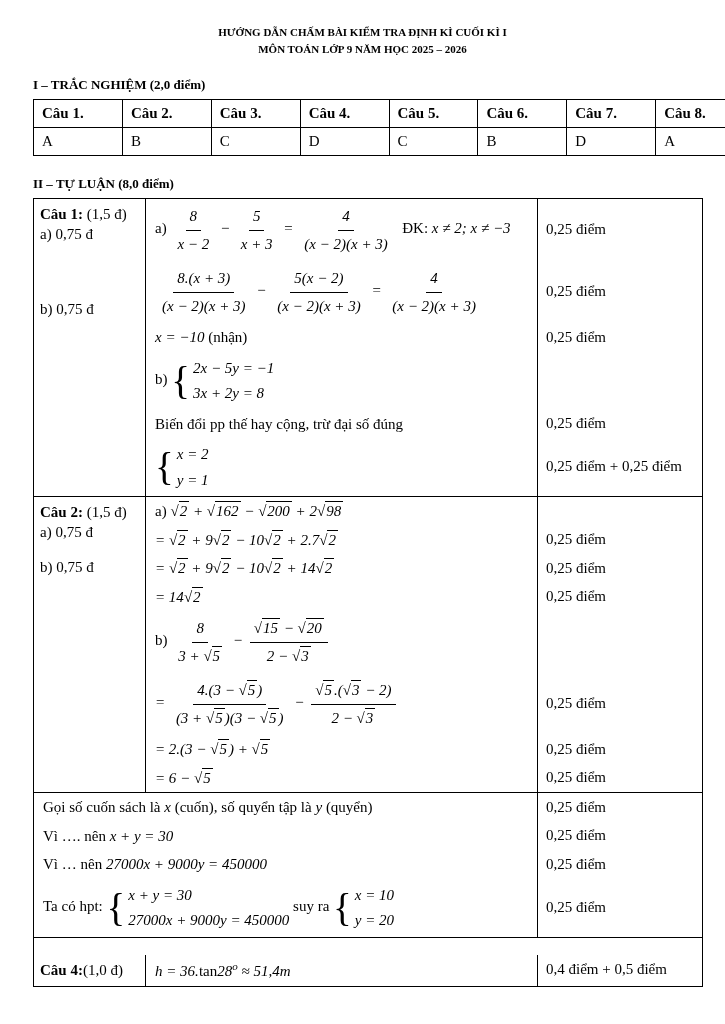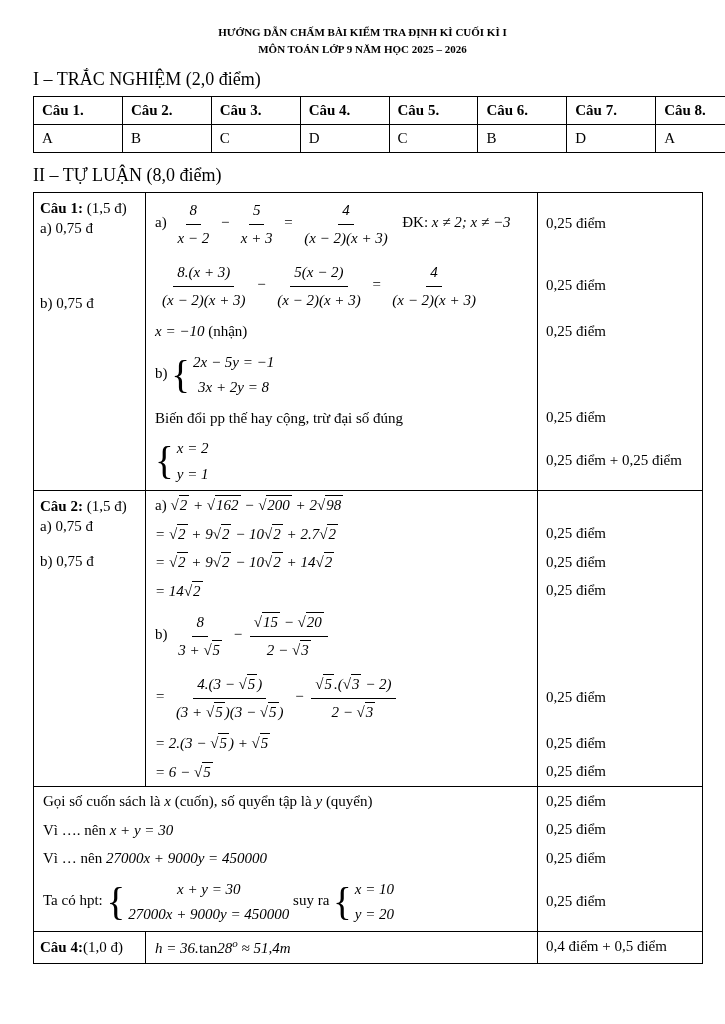--- a/index.html
+++ b/index.html
@@ -8,29 +8,29 @@
     width: 725px; height: 1024px;
     color: #000;
     font-family: "Liberation Serif", serif;
     font-size: 15px;
     overflow: hidden;
   }
   .page { padding: 24px 33px 0 33px; }
 
   .title { text-align: center; font-weight: bold; font-size: 11px; line-height: 1.5; }
 
-  .sec-heading { font-weight: normal; font-size: 18px; margin: 12px 0 6px 0; }
+  .sec-heading { font-weight: bold; font-size: 13px; margin: 20px 0 6px 0; }
 
   table.mc { border-collapse: collapse; width: 712px; margin: 2px 0 2px 0; table-layout: fixed; }
   .mc th, .mc td { border: 1px solid #000; padding: 5px 8px; text-align: left; font-weight: normal; }
   .mc th { font-weight: bold; }
 
   .tl { border: 1px solid #000; width: 670px; margin-top: 2px; }
   .qrow { display: flex; border-bottom: 1px solid #000; }
-  .qrow:last-child { border-bottom: none; }
+  .qrow:last-child { border-bottom: none; margin-top: 17px; }
   .qlabel { width: 112px; border-right: 1px solid #000; padding: 7px 6px; }
   .qlabel .lbl b { font-weight: bold; }
   .suba, .subb { margin-top: 3px; }
   .q1 .subb { margin-top: 58px; }
   .q2 .subb { margin-top: 18px; }
   .qbody { flex: 1; display: flex; flex-direction: column; }
   .line { display: flex; align-items: stretch; flex: 1; }
   .sol { flex: 1; padding: 3px 9px; line-height: 1.5; }
   .pts { width: 165px; border-left: 1px solid #000; padding: 3px 8px; display: flex; align-items: center; line-height: 1.3; }
 
@@ -42,21 +42,21 @@
     display: inline-flex; flex-direction: column; align-items: center;
     vertical-align: middle; text-align: center; margin: 3px 3px;
   }
   .frac > .num { border-bottom: 1px solid #000; padding: 0 4px 2px 4px; }
   .frac > .den { padding: 2px 4px 0 4px; }
   .sqrt { white-space: nowrap; }
   .sqrt::before { content: "\221A"; font-style: normal; }
   .sqrt .rad { display: inline-block; border-top: 1px solid #000; padding: 0 2px 0 1px; line-height: 1.25; }
   .sys { display: inline-flex; align-items: center; vertical-align: middle; margin: 2px 0; }
   .sys .brace { font-size: 260%; line-height: 0.8; font-style: normal; font-weight: 300; }
-  .sys .sysin { display: inline-flex; flex-direction: column; row-gap: 3px; padding-left: 3px; text-align: center; }
+  .sys .sysin { display: inline-flex; flex-direction: column; row-gap: 3px; padding-left: 3px; text-align: left; }
 </style>
 </head>
 <body>
 
 <div class="page">
 
   <div class="title">
     <div>HƯỚNG DẪN CHẤM BÀI KIỂM TRA ĐỊNH KÌ CUỐI KÌ I</div>
     <div>MÔN TOÁN LỚP 9 NĂM HỌC 2025 – 2026</div>
   </div>

